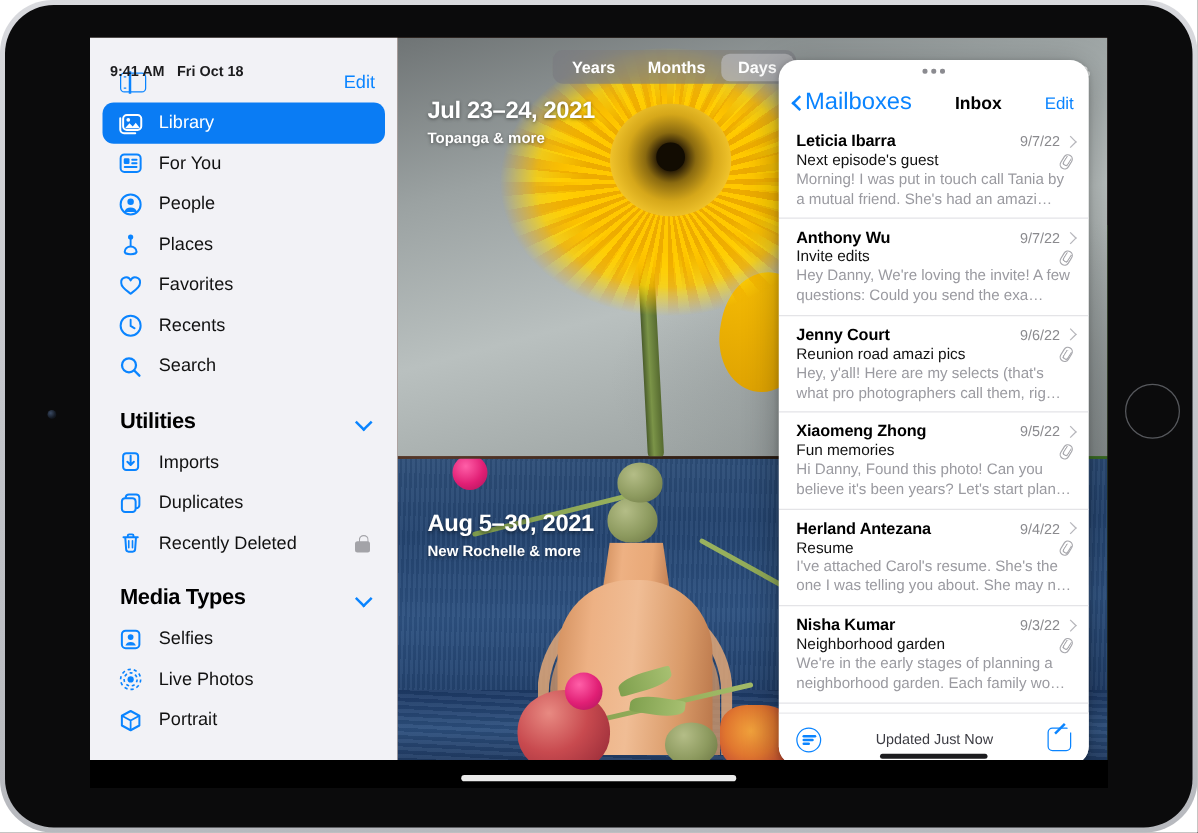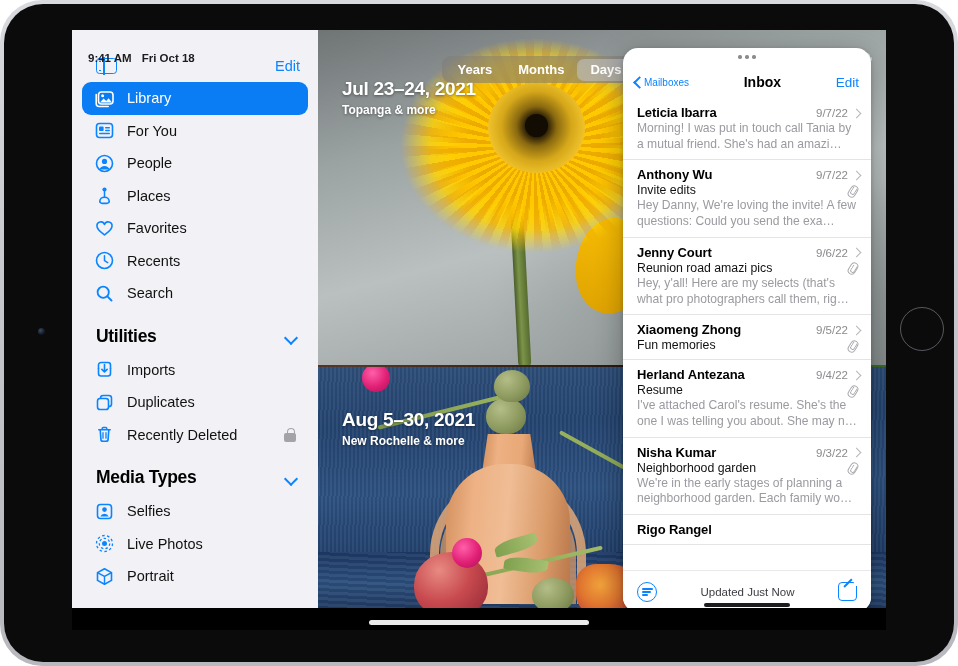--- a/index.html
+++ b/index.html
@@ -305,21 +305,21 @@
     position:absolute; left: 24px; z-index: 6;
     text-shadow: 0 1px 3px rgba(0,0,0,.45);
   }
   .date-ovl .d1 { font-size: 19px; font-weight: 700; color:#fff; letter-spacing:-.3px; }
   .date-ovl .d2 { font-size: 12px; font-weight: 700; color:#fff; margin-top: 3px; }
   #ovl1 { top: 48px; }
   #ovl2 { top: 42px; }
 
   
   .segmented {
-    position:absolute; top: 26px; left: 370px; z-index: 30;
+    position:absolute; top: 10px; left: 370px; z-index: 30;
     display:flex; align-items:center;
     background: rgba(120,120,128,.55);
     border-radius: 9px; padding: 2.5px;
     backdrop-filter: blur(12px);
   }
   .seg {
     padding: 3.5px 13px; font-size: 13px; font-weight: 600; color:#fff;
     border-radius: 7px; white-space: nowrap;
   }
   .seg.on { background: rgba(190,190,196,.62); }
@@ -333,21 +333,21 @@
   }
   .grabber {
     height: 18px; display:flex; align-items:center; justify-content:center; gap:3.5px;
     flex: 0 0 auto;
   }
   .grabber i { width:3.4px; height:3.4px; border-radius:50%; background:#8b8b90; display:block; }
   .mail-nav {
     flex: 0 0 auto; height: 32px; display:flex; align-items:center;
     justify-content:space-between; padding: 0 12px 0 9px;
   }
-  .mail-back { display:flex; align-items:center; gap:3px; color:#0a84ff; font-size:10px; }
+  .mail-back { display:flex; align-items:center; gap:3px; color:#0a84ff; font-size:19px; }
   .chev-l { width:9px; height:9px; position:relative; display:block; }
   .chev-l:before {
     content:""; position:absolute; left:2.5px; top:0.5px; width:7px; height:7px;
     border-left:2px solid #0a84ff; border-bottom:2px solid #0a84ff;
     transform: rotate(45deg);
   }
   .mail-title { font-size: 14px; font-weight: 700; color:#000; }
   .mail-edit { font-size: 13.5px; color:#0a84ff; }
 
   .mail-list { flex: 1 1 auto; overflow: hidden; }
@@ -701,20 +701,24 @@
       </div>
 
       <div class="mail-list">
 
         <div class="mail-row">
           <div class="mr-top">
             <span class="mr-from">Leticia Ibarra</span>
             <span class="mr-date">9/7/22</span>
             <span class="chev-r"></span>
           </div>
+          <div class="mr-sub">
+            <span class="mr-subj">Next episode's guest</span>
+            <span class="clip"></span>
+          </div>
           <div class="mr-prev">Morning! I was put in touch call Tania by a mutual friend. She's had an amazi…</div>
         </div>
 
         <div class="mail-row">
           <div class="mr-top">
             <span class="mr-from">Anthony Wu</span>
             <span class="mr-date">9/7/22</span>
             <span class="chev-r"></span>
           </div>
           <div class="mr-sub">
@@ -740,20 +744,21 @@
         <div class="mail-row">
           <div class="mr-top">
             <span class="mr-from">Xiaomeng Zhong</span>
             <span class="mr-date">9/5/22</span>
             <span class="chev-r"></span>
           </div>
           <div class="mr-sub">
             <span class="mr-subj">Fun memories</span>
             <span class="clip"></span>
           </div>
+          <div class="mr-prev">Hi Danny, Found this photo! Can you believe it's been years? Let's start plan…</div>
         </div>
 
         <div class="mail-row">
           <div class="mr-top">
             <span class="mr-from">Herland Antezana</span>
             <span class="mr-date">9/4/22</span>
             <span class="chev-r"></span>
           </div>
           <div class="mr-sub">
             <span class="mr-subj">Resume</span>

